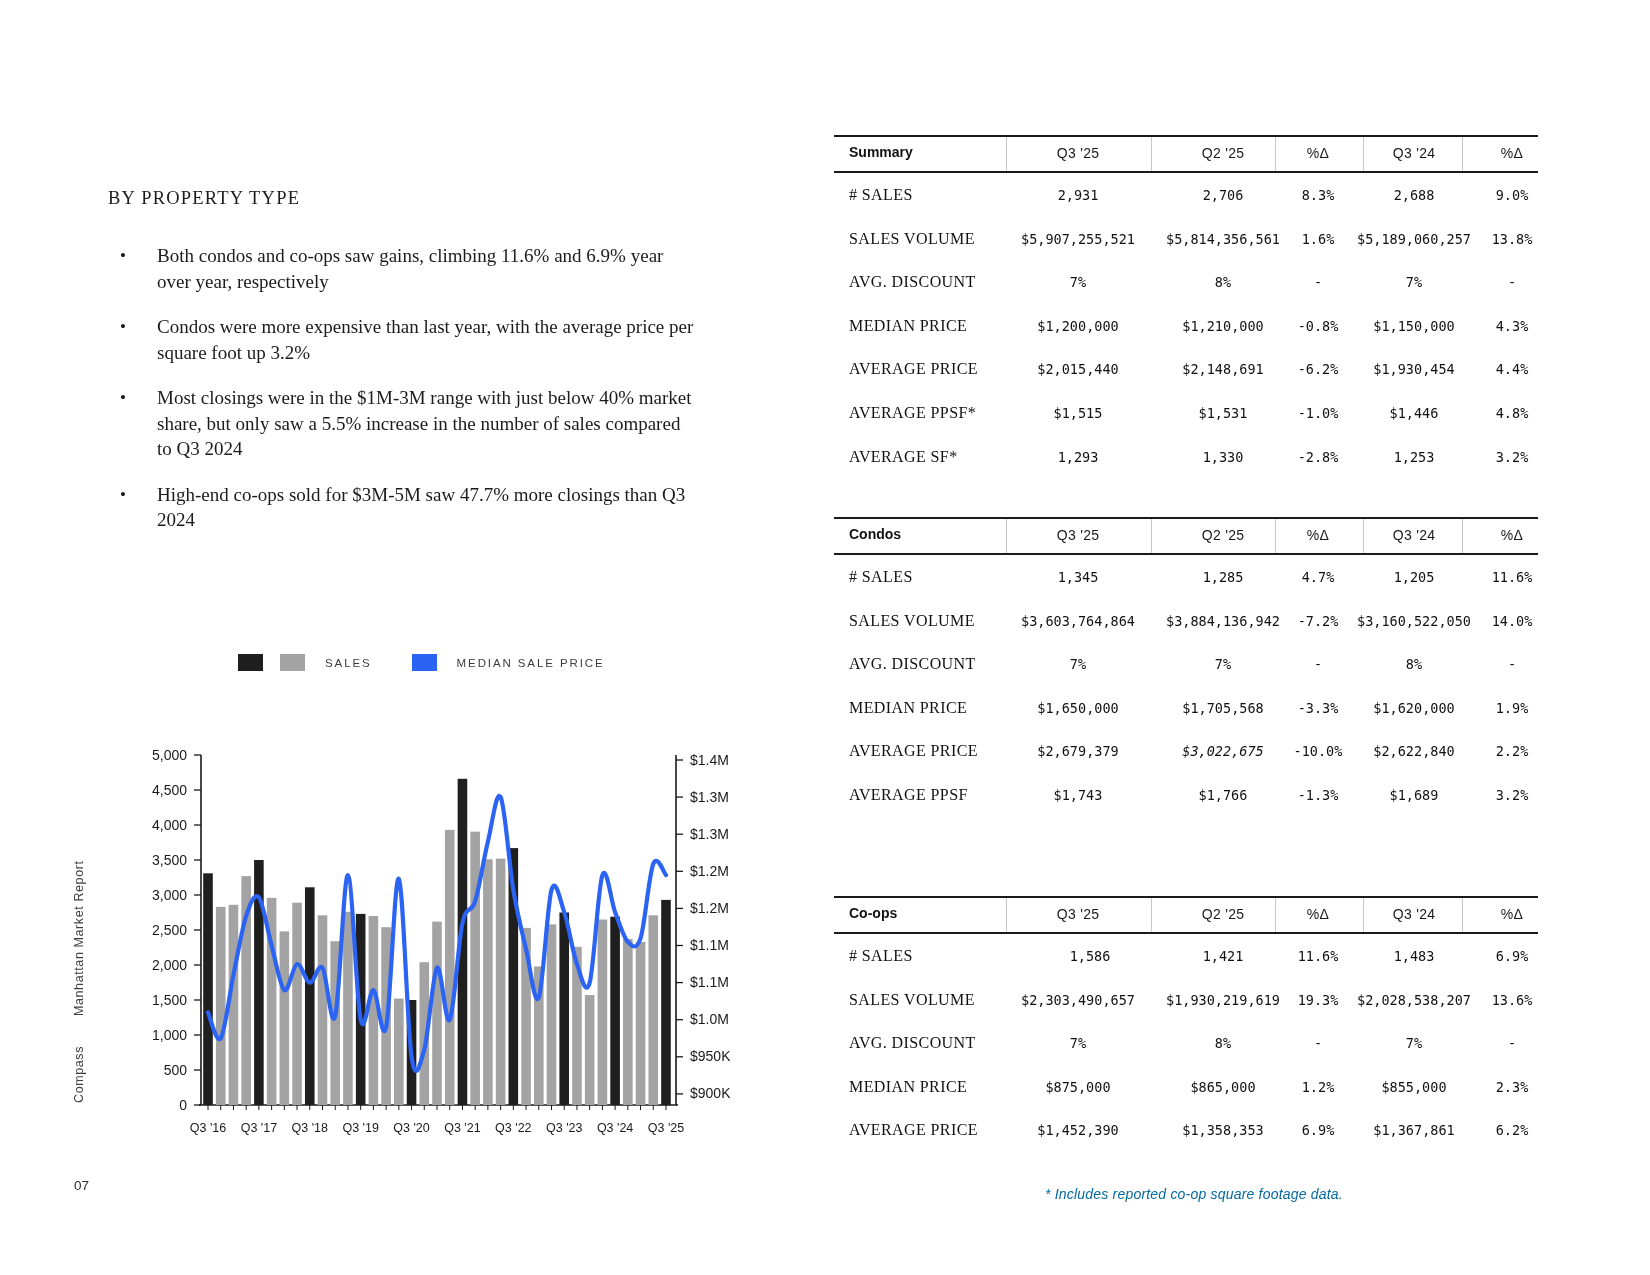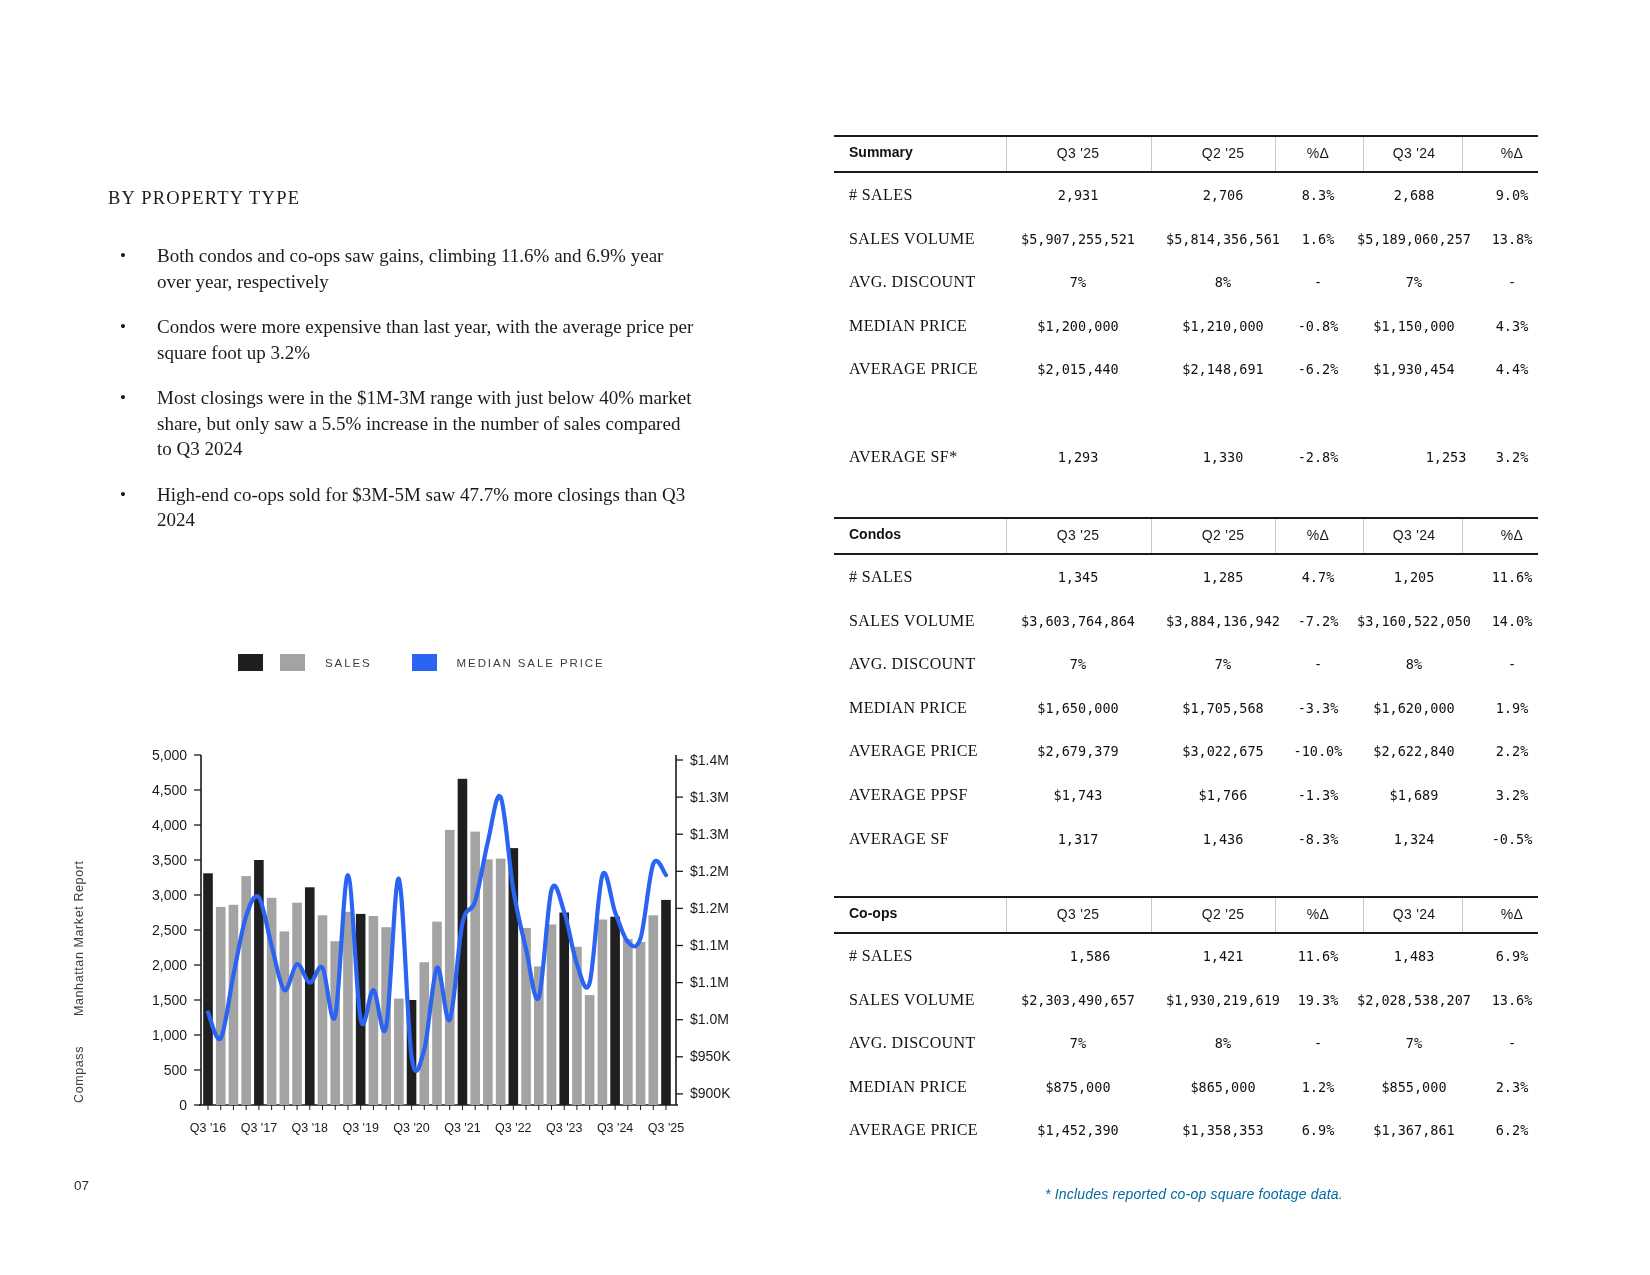--- a/index.html
+++ b/index.html
@@ -273,26 +273,34 @@
         <div class="rval" style="left: 678px;">4.3%</div>
       </div>
       <div class="trow" style="top: 221.4px; left: 0px; width: 704px;">
         <div class="rlabel">AVERAGE PRICE</div>
         <div class="rval" style="left: 244px;">$2,015,440</div>
         <div class="rval" style="left: 389px;">$2,148,691</div>
         <div class="rval" style="left: 484px;">-6.2%</div>
         <div class="rval" style="left: 580px;">$1,930,454</div>
         <div class="rval" style="left: 678px;">4.4%</div>
       </div>
+      <div class="trow" style="top: 265px; left: 0px; width: 704px;">
+        <div class="rlabel">AVERAGE PPSF*</div>
+        <div class="rval" style="left: 244px;">$1,515</div>
+        <div class="rval" style="left: 389px;">$1,531</div>
+        <div class="rval" style="left: 484px;">-1.0%</div>
+        <div class="rval" style="left: 580px;">$1,446</div>
+        <div class="rval" style="left: 678px;">4.8%</div>
+      </div>
       <div class="trow" style="top: 308.6px; left: 0px; width: 704px;">
         <div class="rlabel">AVERAGE SF*</div>
         <div class="rval" style="left: 244px;">1,293</div>
         <div class="rval" style="left: 389px;">1,330</div>
         <div class="rval" style="left: 484px;">-2.8%</div>
-        <div class="rval" style="left: 580px; margin-left: 32px;">1,253</div>
+        <div class="rval" style="left: 580px;">1,253</div>
         <div class="rval" style="left: 678px;">3.2%</div>
       </div>
     </section>
   <section class="tbl tbl-condos">
       <div class="topline"></div>
       <div class="midline"></div>
       <div class="vdiv" style="left: 172px;"></div>
       <div class="vdiv" style="left: 317px;"></div>
       <div class="vdiv" style="left: 441px;"></div>
       <div class="vdiv" style="left: 529px;"></div>
@@ -331,40 +339,32 @@
         <div class="rlabel">MEDIAN PRICE</div>
         <div class="rval" style="left: 244px; text-align: right;">$1,650,000</div>
         <div class="rval" style="left: 389px;">$1,705,568</div>
         <div class="rval" style="left: 484px;">-3.3%</div>
         <div class="rval" style="left: 580px;">$1,620,000</div>
         <div class="rval" style="left: 678px;">1.9%</div>
       </div>
       <div class="trow" style="top: 221.4px; left: 0px; width: 704px;">
         <div class="rlabel">AVERAGE PRICE</div>
         <div class="rval" style="left: 244px;">$2,679,379</div>
-        <div class="rval" style="left: 389px;">$3,022,675</div>
+        <div class="rval" style="left: 389px; font-style: italic;">$3,022,675</div>
         <div class="rval" style="left: 484px;">-10.0%</div>
         <div class="rval" style="left: 580px;">$2,622,840</div>
         <div class="rval" style="left: 678px;">2.2%</div>
       </div>
       <div class="trow" style="top: 265px; left: 0px; width: 704px;">
         <div class="rlabel">AVERAGE PPSF</div>
         <div class="rval" style="left: 244px;">$1,743</div>
         <div class="rval" style="left: 389px;">$1,766</div>
         <div class="rval" style="left: 484px;">-1.3%</div>
         <div class="rval" style="left: 580px;">$1,689</div>
         <div class="rval" style="left: 678px;">3.2%</div>
-      </div>
-      <div class="trow" style="top: 308.6px; left: 0px; width: 704px;">
-        <div class="rlabel">AVERAGE SF</div>
-        <div class="rval" style="left: 244px;">1,317</div>
-        <div class="rval" style="left: 389px;">1,436</div>
-        <div class="rval" style="left: 484px;">-8.3%</div>
-        <div class="rval" style="left: 580px;">1,324</div>
-        <div class="rval" style="left: 678px;">-0.5%</div>
       </div>
     </section>
   <section class="tbl tbl-coops">
       <div class="topline"></div>
       <div class="midline"></div>
       <div class="vdiv" style="left: 172px;"></div>
       <div class="vdiv" style="left: 317px;"></div>
       <div class="vdiv" style="left: 441px;"></div>
       <div class="vdiv" style="left: 529px;"></div>
       <div class="vdiv" style="left: 628px;"></div>

